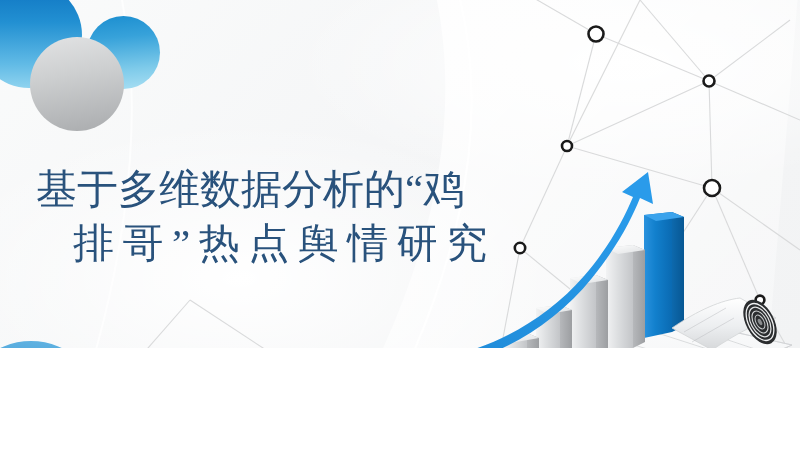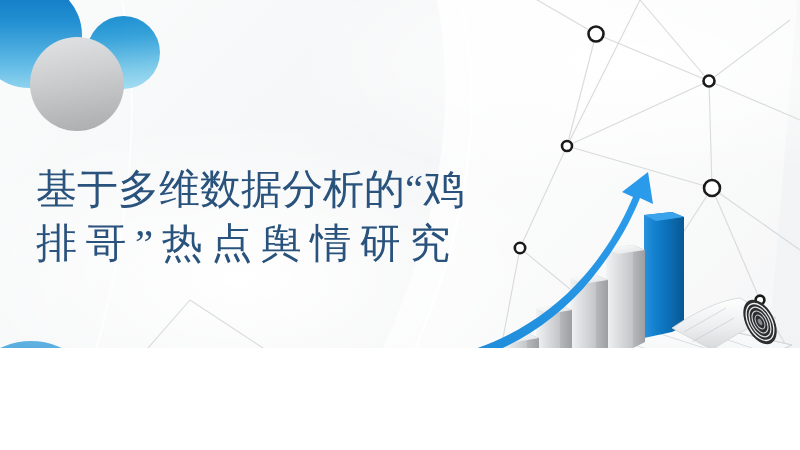--- a/index.html
+++ b/index.html
@@ -62,21 +62,21 @@
     top: 162px;
     width: 530px;
   }
   .title-line {
     color: #29527c;
     font-size: 41px;
     line-height: 54px;
     font-weight: 400;
     white-space: nowrap;
   }
-  .title-line.l2 { letter-spacing: 8.5px; }
+  .title-line.l2 { letter-spacing: 8.5px; margin-left: 37px; }
 
   .meta-block {
     position: absolute;
     left: 118px;
     top: 292px;
     color: #58595b;
     font-family: "Liberation Sans", "DejaVu Sans", sans-serif;
     font-size: 13.5px;
     line-height: 19px;
   }

